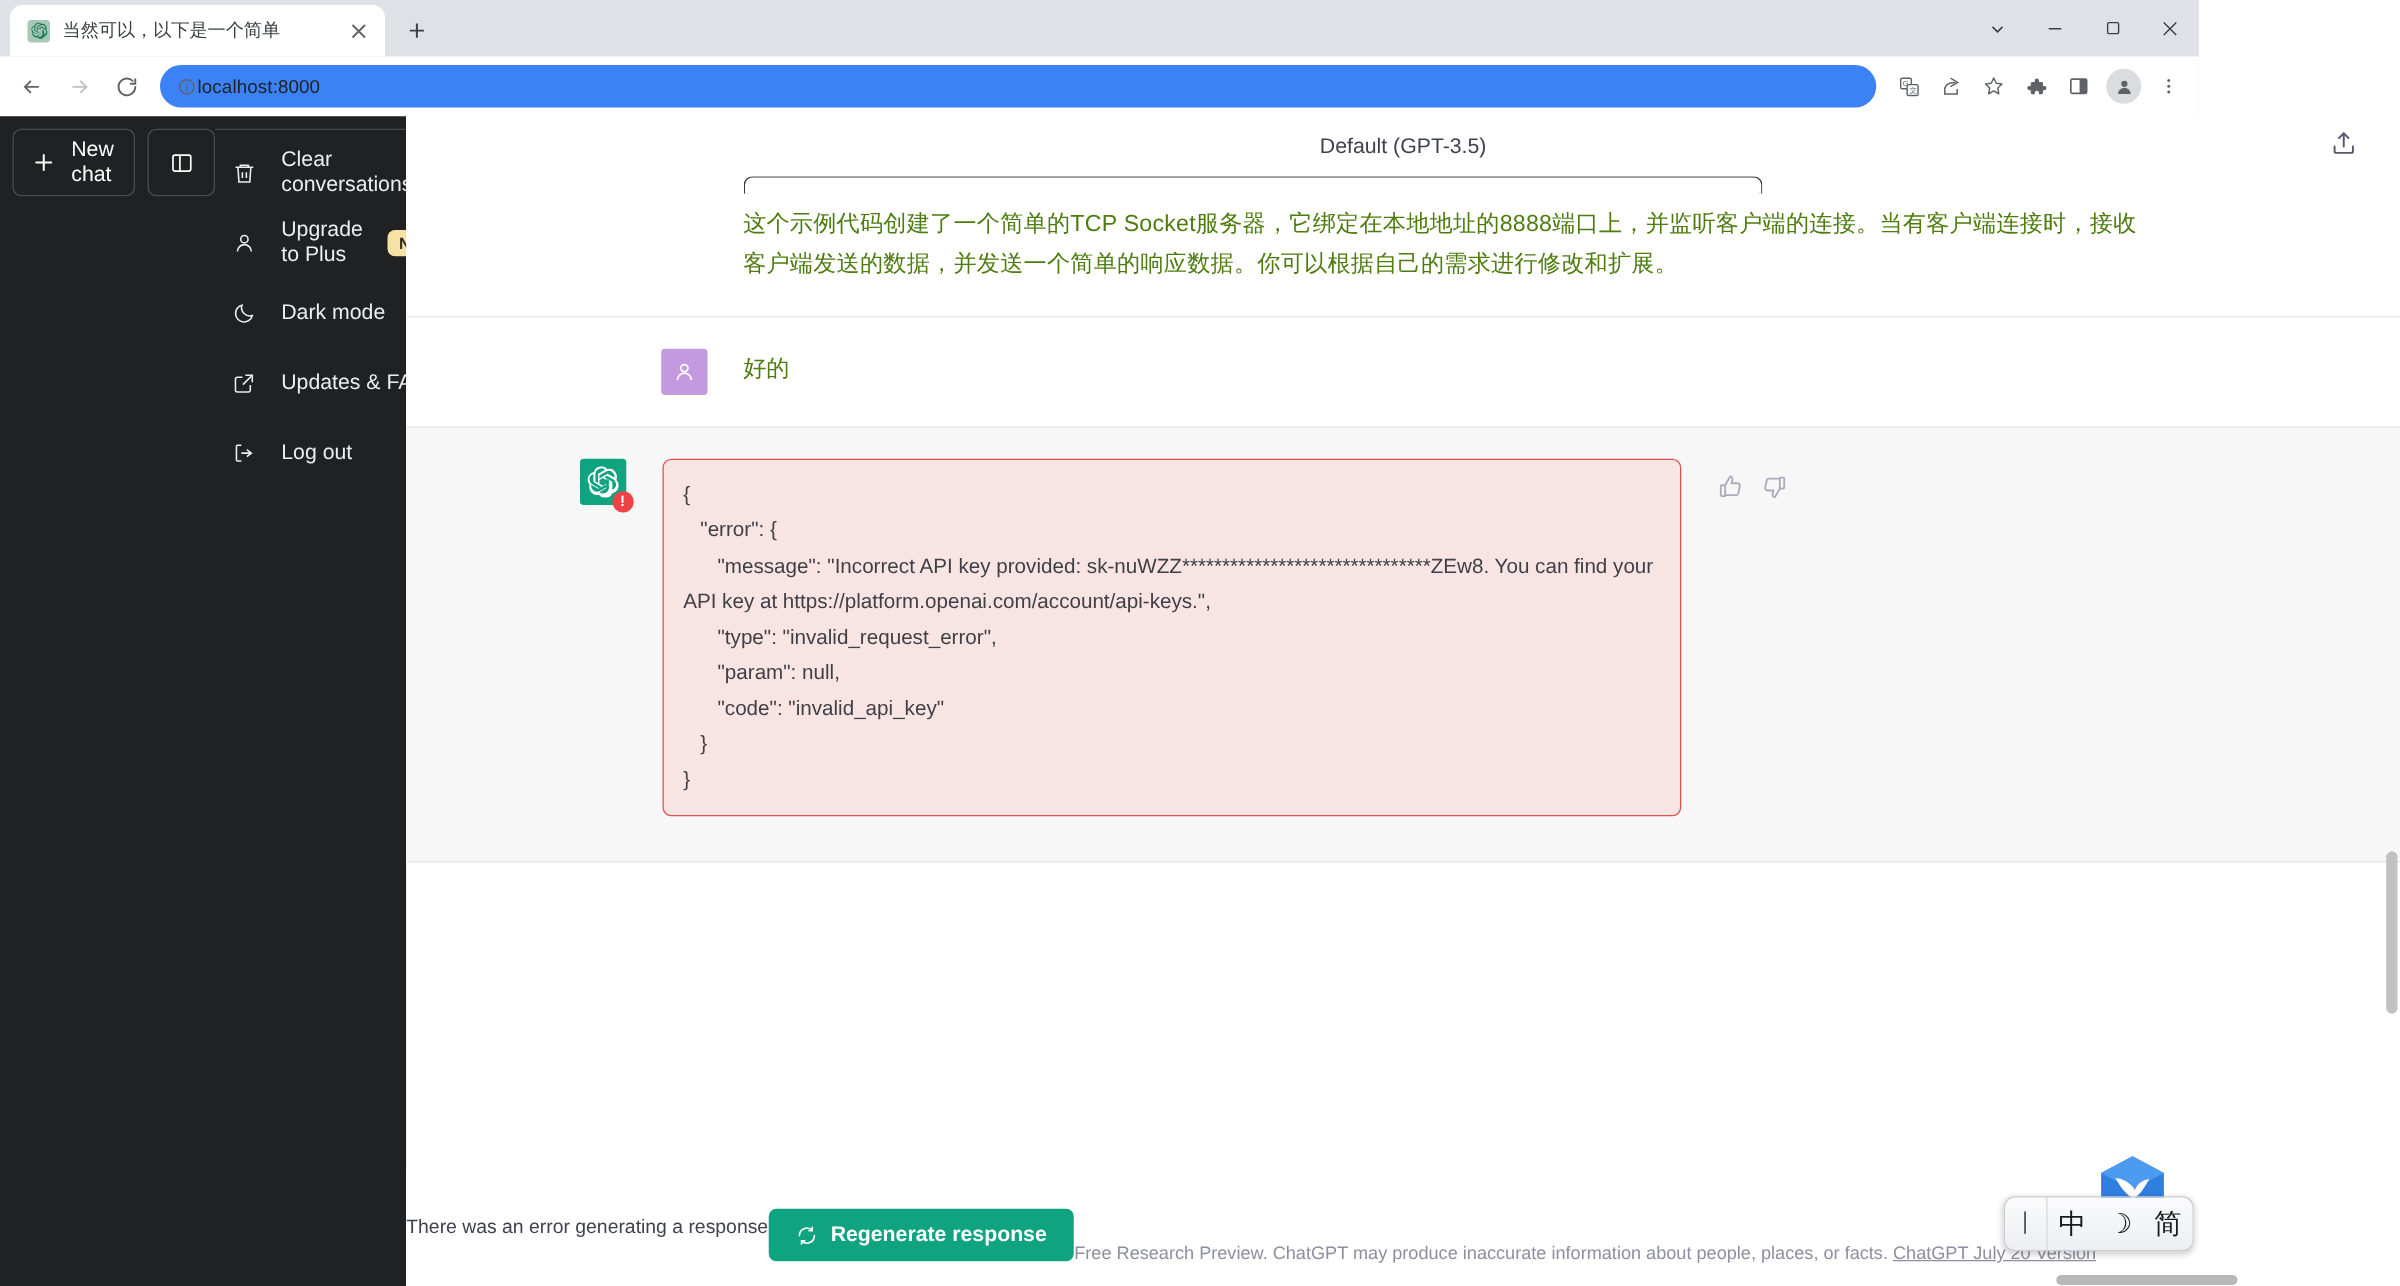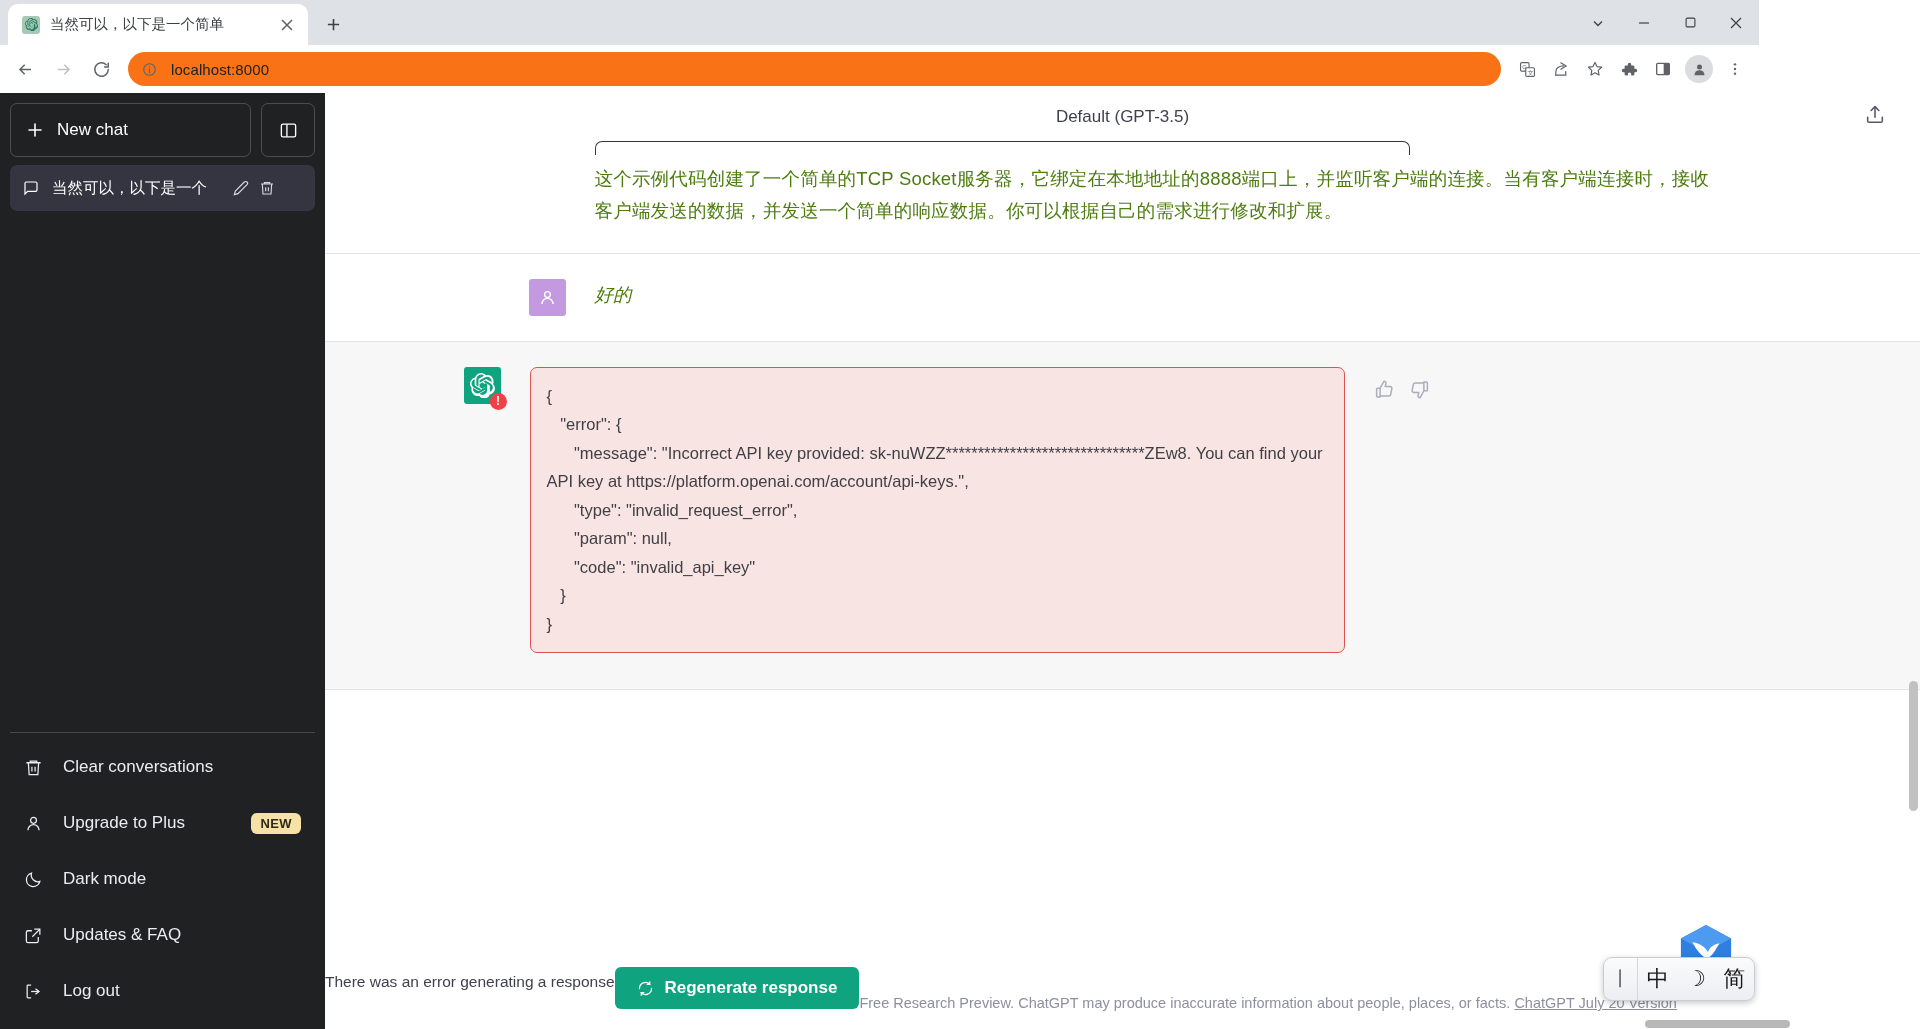--- a/index.html
+++ b/index.html
@@ -65,22 +65,22 @@
     padding: 0 8px;
   }
   .navbtn {
     width: 34px; height: 34px; border-radius: 50%;
     display:flex; align-items:center; justify-content:center;
     color:#5f6368; flex:0 0 auto;
   }
   .navbtn.disabled { color:#bdc1c6; }
   .omnibox {
     flex: 1 1 auto; height: 34px;
-    background: #f97316; border-radius: 18px;
-    display:flex; align-items:center; gap: 14px;
+    background: #3b82f6; border-radius: 18px;
+    display:flex; align-items:center; gap: 1px;
     padding: 0 14px; margin: 0 6px;
     position: relative;
   }
   .omnibox .url { font-size: 15px; color:#202124; letter-spacing: .1px;}
   .tb-right { display:flex; align-items:center; gap: 2px; }
   .tb-icon {
     width: 32px; height:32px; border-radius:50%;
     display:flex; align-items:center; justify-content:center;
     color:#5f6368;
   }
@@ -93,21 +93,21 @@
   
   .app {
     position:absolute; left:0; top:93px; width:1920px; height:936px;
     display:flex; background:#ffffff;
   }
 
   
   .sidebar {
     width: 325px; flex: 0 0 325px; height: 100%;
     background: #202123;
-    display:flex; flex-direction:column;
+    display:flex; flex-direction:row;
     padding: 10px;
     color:#ececf1;
   }
   .side-top { display:flex; gap:10px; }
   .newchat {
     flex:1 1 auto; height: 54px;
     border: 1px solid rgba(255,255,255,.2);
     border-radius: 7px;
     display:flex; align-items:center; gap: 14px;
     padding: 0 16px;
@@ -165,21 +165,21 @@
 
   .thread { flex:1 1 auto; position:relative; overflow:hidden; }
 
   .msg { display:flex; justify-content:center; }
   .msg-inner {
     width: 100%; max-width: 1300px;
     display:flex; gap: 29px;
     padding: 29px 56px 29px 56px;
   }
   .msg.assistant { background:#f7f7f8; border-top:1px solid #e5e5e5; border-bottom:1px solid #e5e5e5;}
-  .msg.user { background:#ffffff;font-style:italic; }
+  .msg.user { background:#ffffff; }
 
   .av {
     width: 37px; height:37px; flex:0 0 37px; border-radius: 3px;
     display:flex; align-items:center; justify-content:center;
     position:relative;
   }
   .av.user { background:#c39ae0; }
   .av.bot { background:#10a37f; }
   .av .errdot {
     position:absolute; right:-6px; bottom:-6px;

